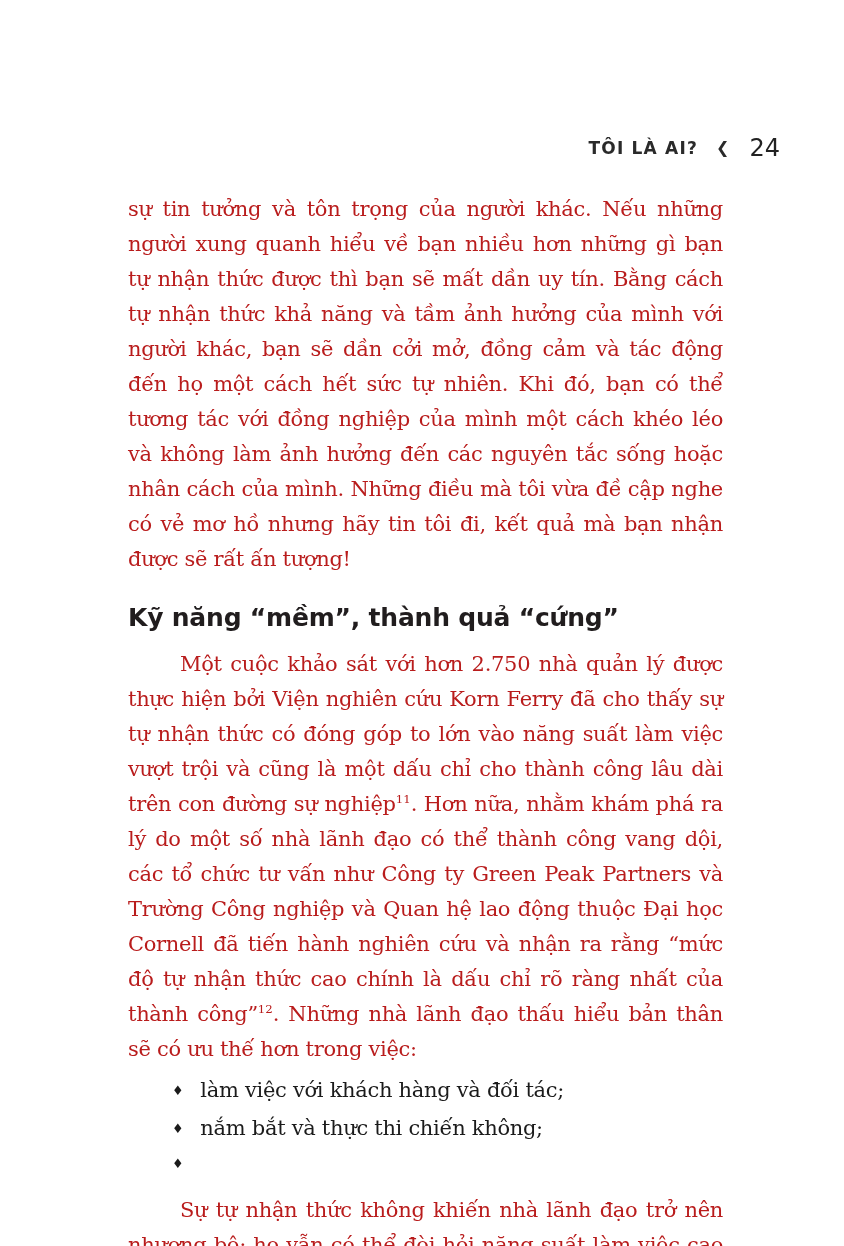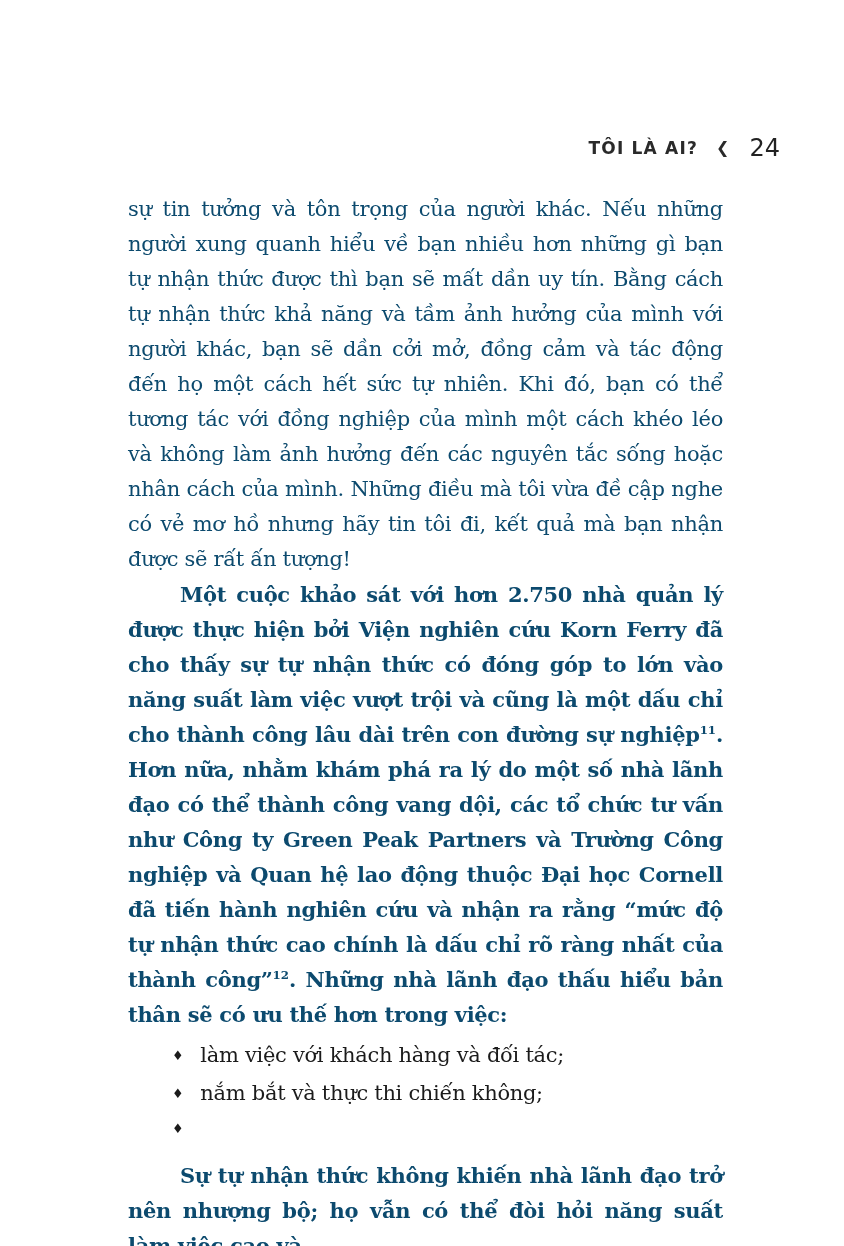--- a/index.html
+++ b/index.html
@@ -46,23 +46,23 @@
     font-weight: 400;
     color: #222222;
   }
   
   .para {
     margin: 0;
     font-size: 21px;
     line-height: 35px;
     letter-spacing: -0.3px;
     text-align: justify;
-    color: #0c4a6e;
+    color: #b91c1c;
   }
-  .para.indent { text-indent: 52px; font-weight: bold; }
+  .para.indent { text-indent: 52px; }
   .para sup {
     font-size: 0.56em;
     line-height: 0;
     vertical-align: super;
     letter-spacing: 0;
   }
   .section-heading {
     margin: 26px 0 15px 0;
     font-family: "DejaVu Sans", "Liberation Sans", sans-serif;
     font-size: 25px;
@@ -101,20 +101,21 @@
   <header class="running-head">
     <span class="head-title">TÔI LÀ AI?</span>
     <span class="head-chevron">❮</span>
     <span class="head-page">24</span>
   </header>
 
   <main>
 
     <p class="para">sự tin tưởng và tôn trọng của người khác. Nếu những người xung quanh hiểu về bạn nhiều hơn những gì bạn tự nhận thức được thì bạn sẽ mất dần uy tín. Bằng cách tự nhận thức khả năng và tầm ảnh hưởng của mình với người khác, bạn sẽ dần cởi mở, đồng cảm và tác động đến họ một cách hết sức tự nhiên. Khi đó, bạn có thể tương tác với đồng nghiệp của mình một cách khéo léo và không làm ảnh hưởng đến các nguyên tắc sống hoặc nhân cách của mình. Những điều mà tôi vừa đề cập nghe có vẻ mơ hồ nhưng hãy tin tôi đi, kết quả mà bạn nhận được sẽ rất ấn tượng!</p>
 
+    <h2 class="section-heading">Kỹ năng “mềm”, thành quả “cứng”</h2>
 
     <p class="para indent"><span>Một cuộc khảo sát với hơn 2.750 nhà quản lý được thực hiện bởi Viện nghiên cứu Korn Ferry đã cho thấy sự tự nhận thức có đóng góp to lớn vào năng suất làm việc vượt trội và cũng là một dấu chỉ cho thành công lâu dài trên con đường sự nghiệp</span><sup>11</sup><span>. Hơn nữa, nhằm khám phá ra lý do một số nhà lãnh đạo có thể thành công vang dội, các tổ chức tư vấn như Công ty Green Peak Partners và Trường Công nghiệp và Quan hệ lao động thuộc Đại học Cornell đã tiến hành nghiên cứu và nhận ra rằng “mức độ tự nhận thức cao chính là dấu chỉ rõ ràng nhất của thành công”</span><sup>12</sup><span>. Những nhà lãnh đạo thấu hiểu bản thân sẽ có ưu thế hơn trong việc:</span></p>
 
     <ul class="bullet-list">
       <li class="bullet-item">
         <span class="bullet-glyph">♦</span>
         <span>làm việc với khách hàng và đối tác;</span>
       </li>
       <li class="bullet-item">
         <span class="bullet-glyph">♦</span>

